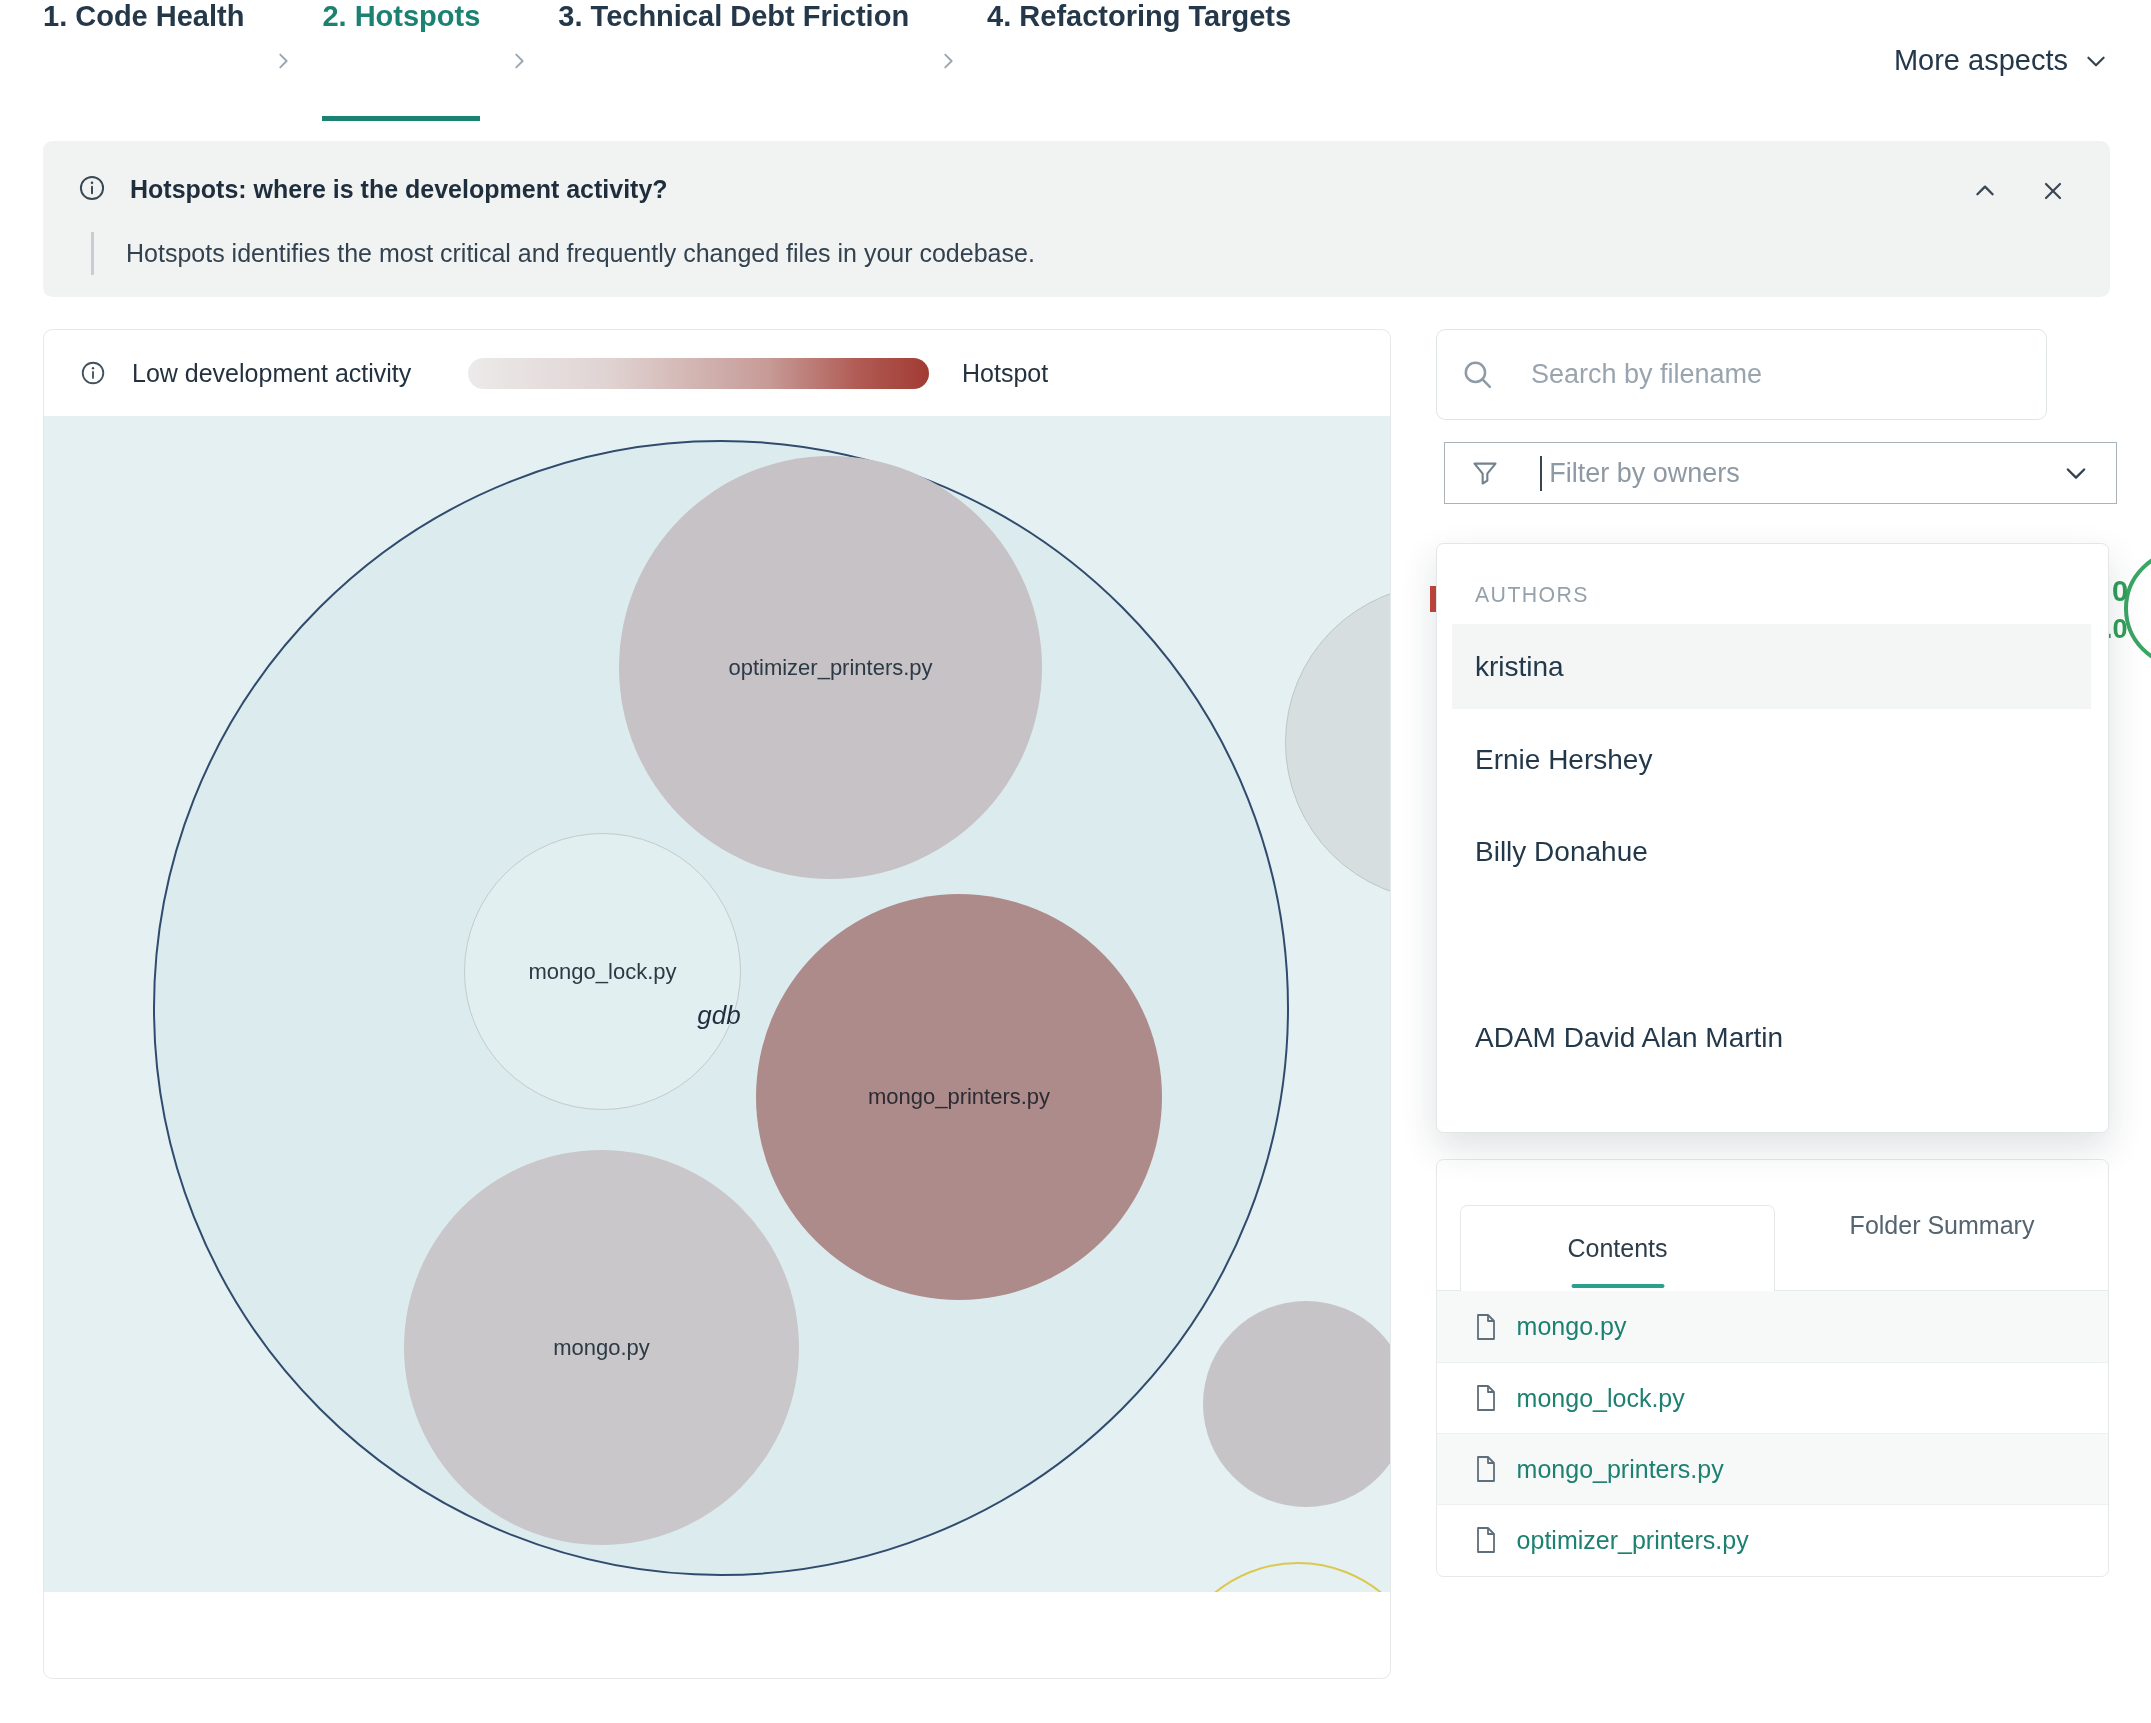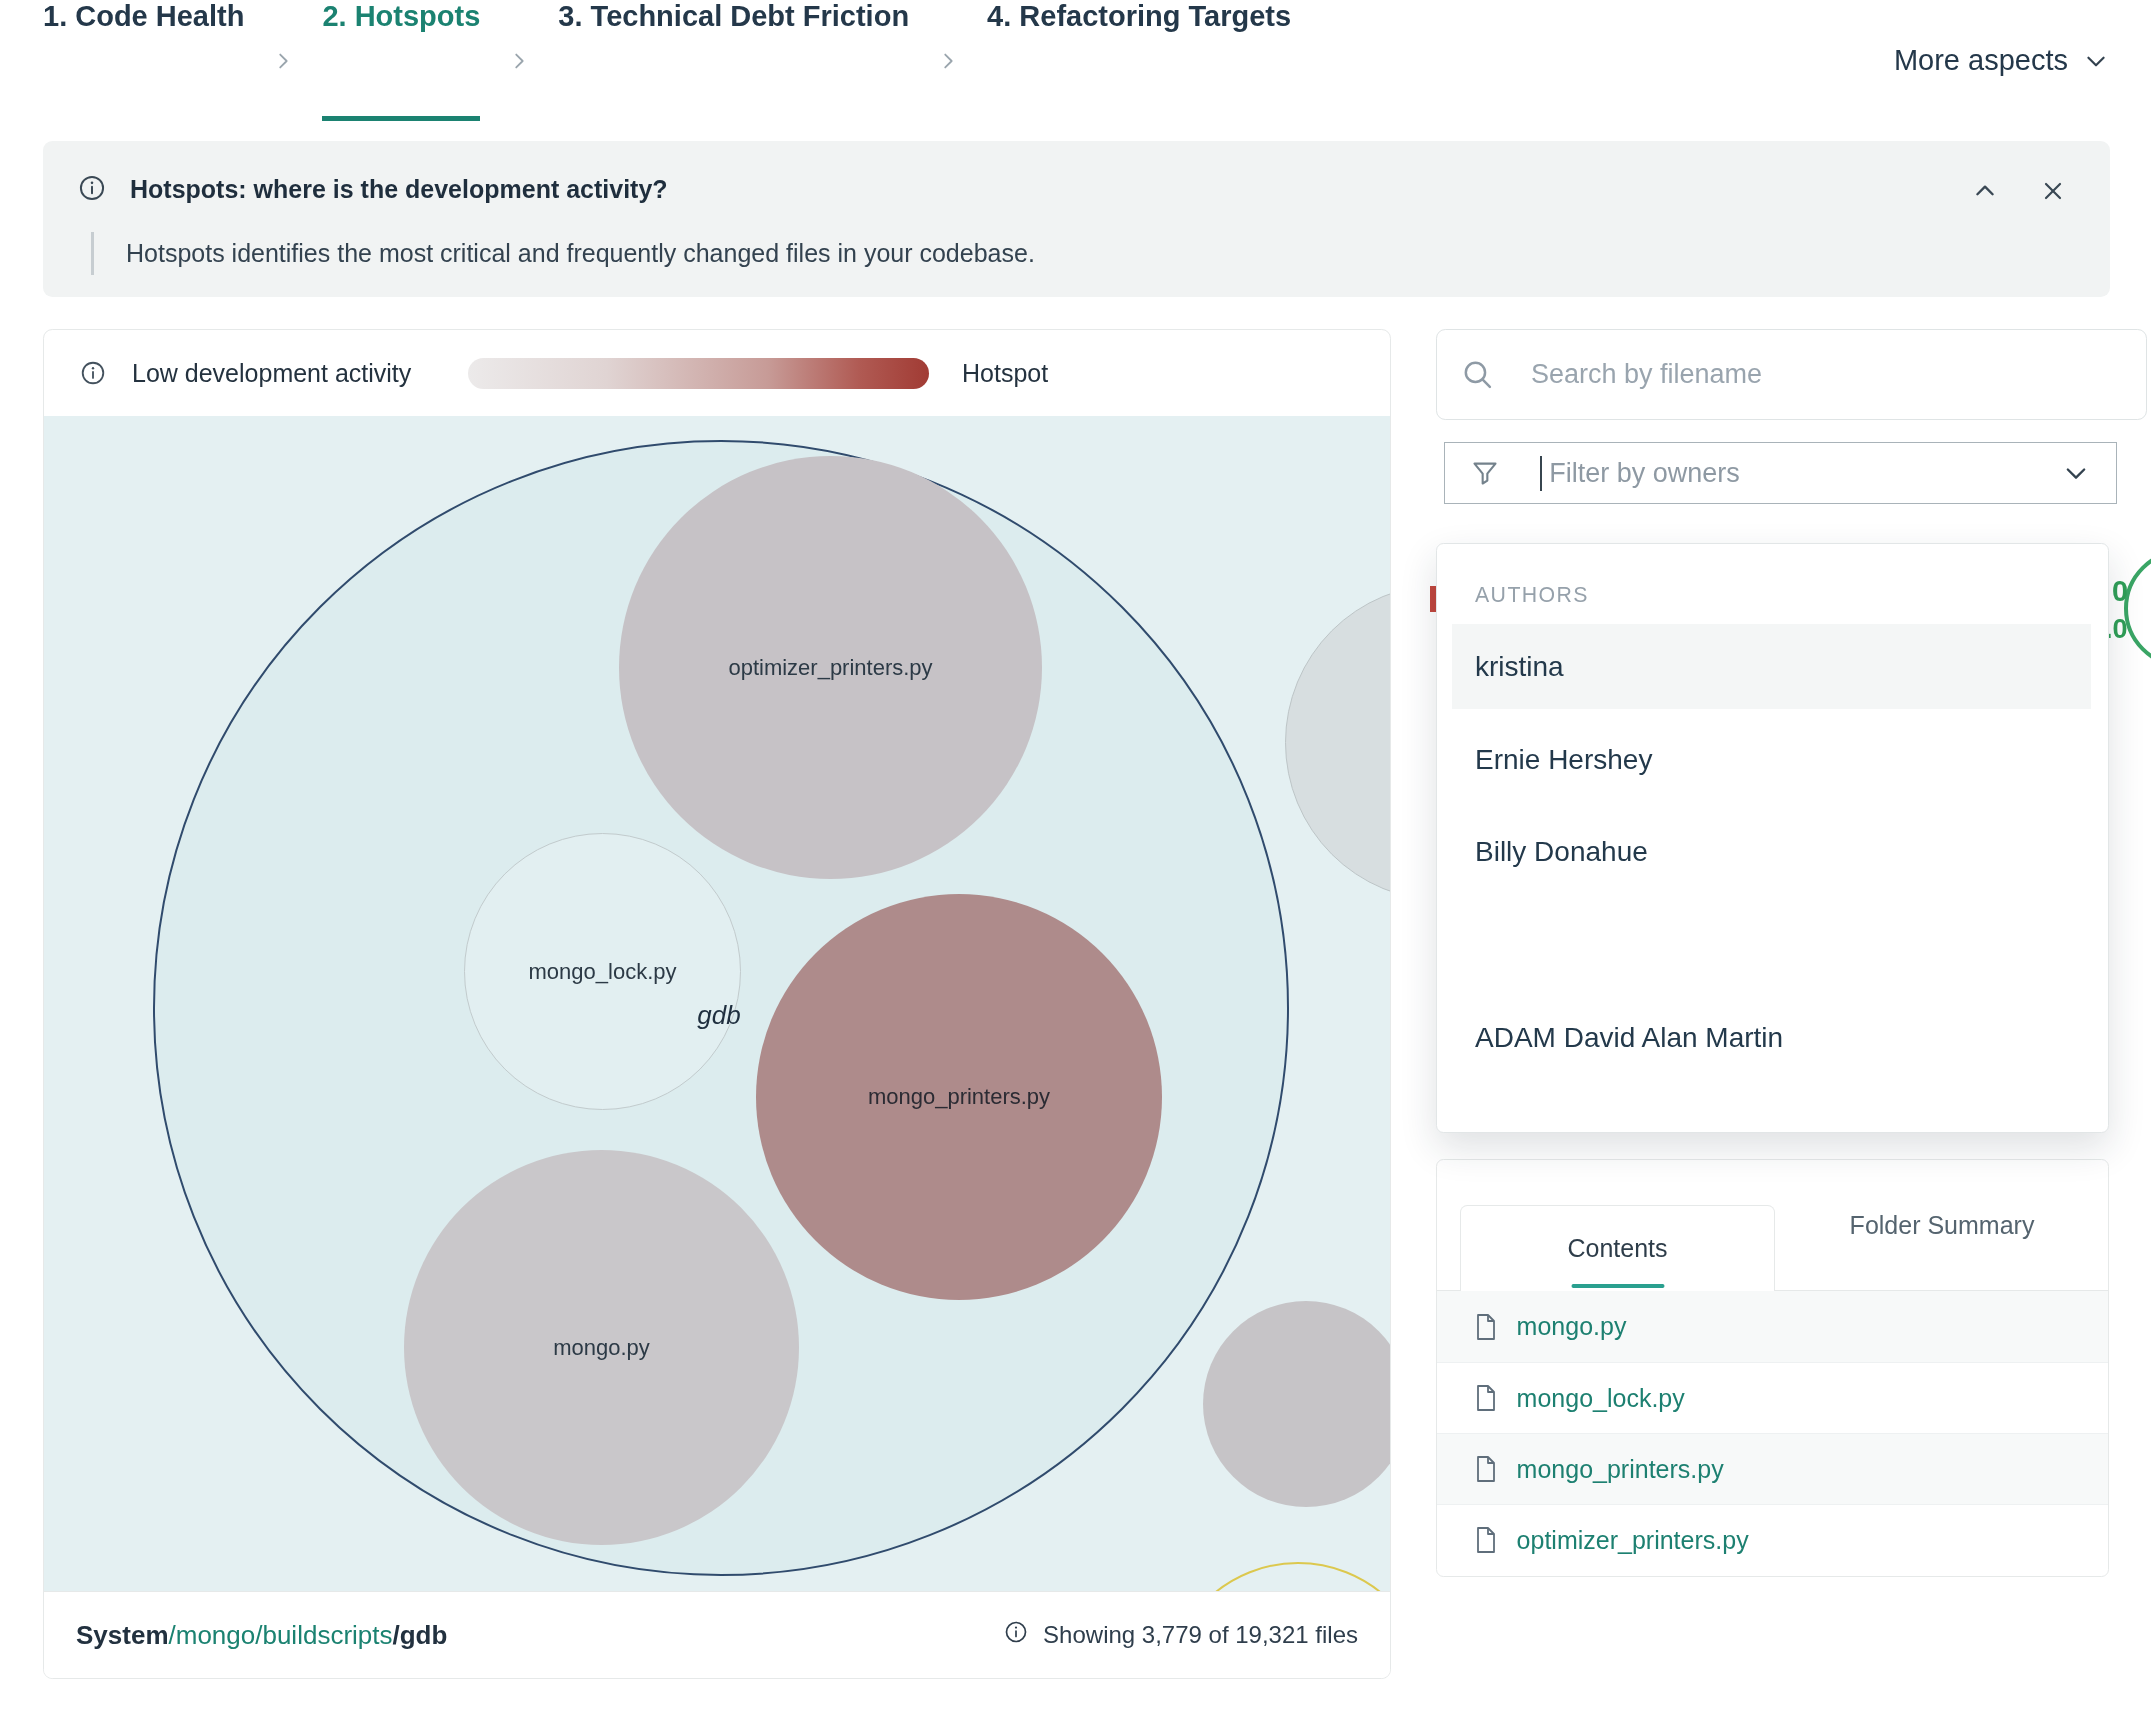--- a/index.html
+++ b/index.html
@@ -56,21 +56,21 @@
   .p-yellow{left:1122px;top:1146px;width:260px;height:260px;border:2.8px solid #dcc84e;background:transparent;}
 
   .map-footer{position:absolute;left:0;bottom:0;width:1346px;height:87px;border-top:0.9px solid #e6e9e9;
           background:#fff;display:flex;align-items:center;padding:0 32px;box-sizing:border-box;}
   .path{font-size:26px;}
   .seg-bold{font-weight:700;color:#22313f;}
   .seg-teal{color:#1b8271;cursor:pointer;}
   .showing-group{margin-left:auto;display:flex;align-items:center;gap:15px;color:#2f3e4c;font-size:24px;}
 
   
-  .search-box{position:absolute;left:1436px;top:329px;width:711px;height:91px;border:1.9px solid #dfe4e5;
+  .search-box{position:absolute;left:1436px;top:329px;width:611px;height:91px;border:1.9px solid #dfe4e5;
           border-radius:9.3px;background:#fff;display:flex;align-items:center;padding:0 24px;
           box-sizing:border-box;cursor:text;}
   .search-icon{color:#8e9aa5;display:flex;}
   .search-placeholder{margin-left:37px;font-size:27px;color:#99a4ae;}
 
   .filter-box{position:absolute;left:1436px;top:442px;width:673px;height:62px;border:1.9px solid #a9b3b9;
           border-radius:0;background:#fff;display:flex;align-items:center;padding:0 26px;
           box-sizing:border-box;cursor:text;margin-left:8px;}
   .funnel{color:#74828c;display:flex;}
   .caret{width:1.9px;height:35px;background:#37454f;margin-left:41px;}
@@ -212,35 +212,20 @@
       </div>
       <div class="bubble b-printers">
         <span>mongo_printers.py</span>
       </div>
       <div class="bubble b-mongo">
         <span>mongo.py</span>
       </div>
       <div class="gdb-label">gdb</div>
     </div>
 
-    <div class="map-footer">
-      <span class="path">
-        <span class="seg-bold">System</span><span class="seg-teal">/mongo/buildscripts</span><span class="seg-bold">/gdb</span>
-      </span>
-      <span class="showing-group">
-        <span>
-          <svg width="24" height="24" viewBox="0 0 24 24" fill="none" stroke="currentColor" stroke-width="1.7" stroke-linecap="round">
-              <circle cx="12" cy="12" r="9.5"></circle>
-              <line x1="12" y1="11" x2="12" y2="16.5"></line>
-              <circle cx="12" cy="7.6" r="1.1" fill="currentColor" stroke="none"></circle>
-            </svg>
-        </span>
-        <span>Showing 3,779 of 19,321 files</span>
-      </span>
-    </div>
   </section>
 
   <div class="search-box">
     <span class="search-icon">
       <svg width="33" height="33" viewBox="0 0 24 24" fill="none" stroke="currentColor" stroke-width="1.8" stroke-linecap="round">
           <circle cx="10.5" cy="10.5" r="7"></circle>
           <line x1="15.8" y1="15.8" x2="21" y2="21"></line>
         </svg>
     </span>
     <span class="search-placeholder">Search by filename</span>

